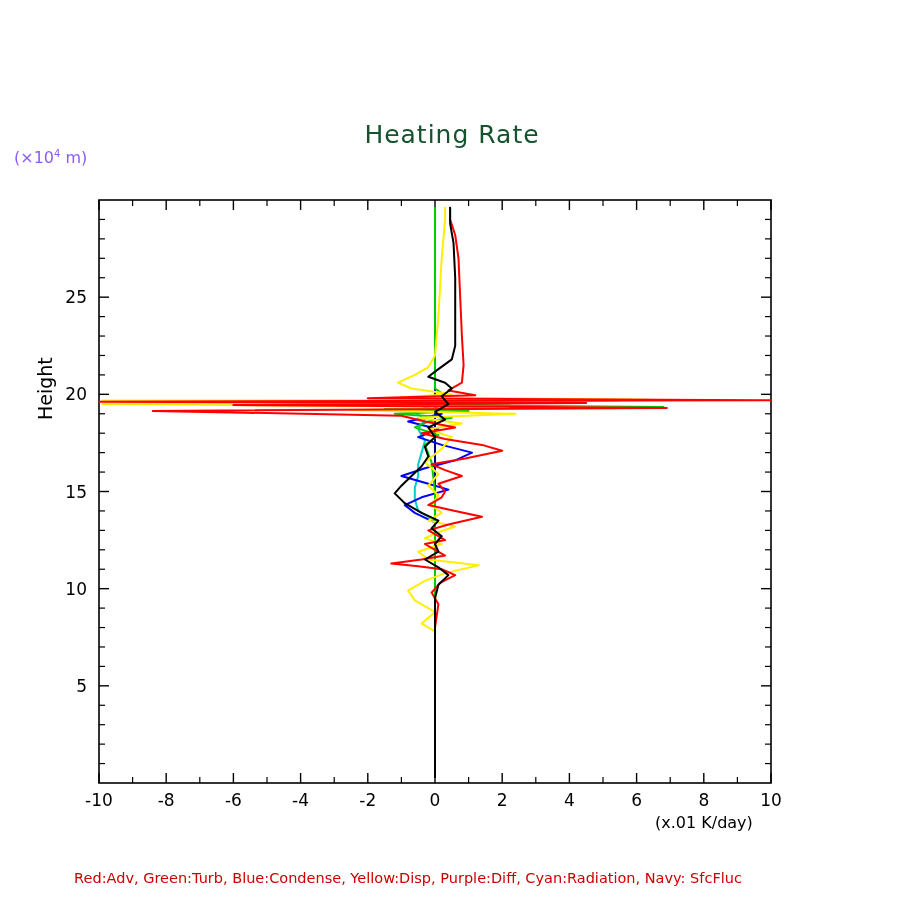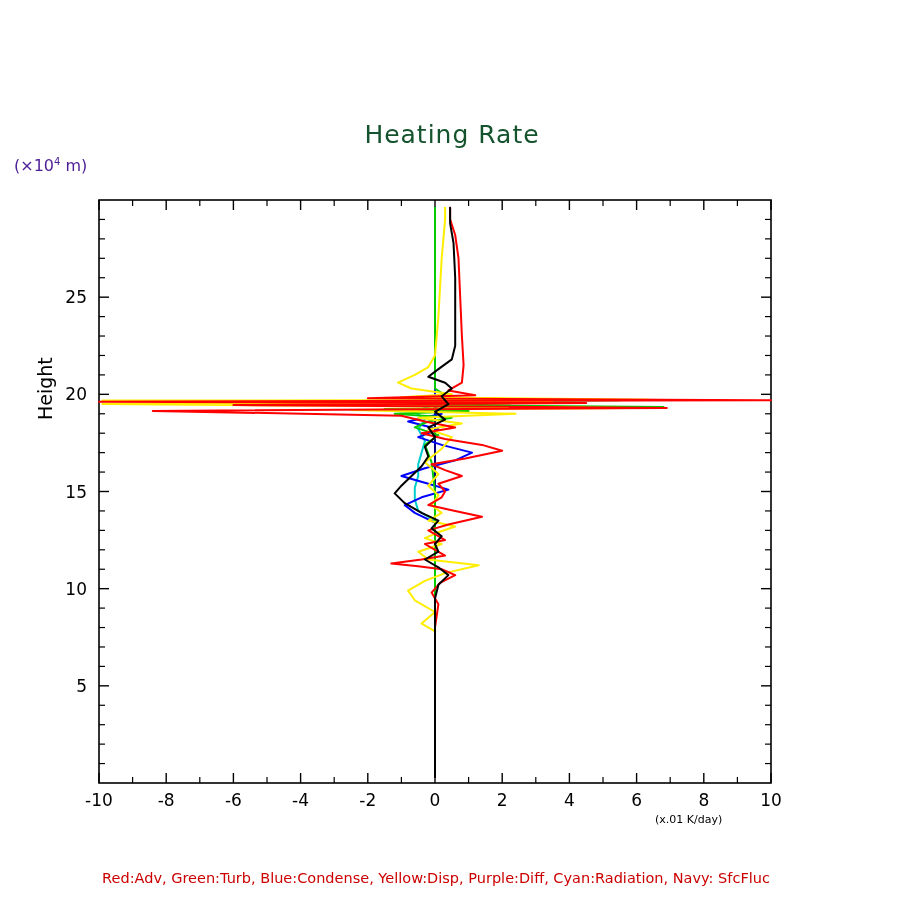--- a/index.html
+++ b/index.html
@@ -21,54 +21,53 @@
     top: 120px;
     width: 904px;
     text-align: center;
     font-size: 25px;
     color: #14532d;
     letter-spacing: 1px;
   }
   #yunit-label {
     position: absolute;
     left: 14px;
-    top: 156px;
+    top: 148px;
     font-size: 16px;
-    color: #4c1d95;
+    color: #8b5cf6;
   }
   #yunit-label sup {
     font-size: 10px;
     vertical-align: super;
   }
   #ylabel {
     position: absolute;
     left: 34px;
     top: 420px;
     font-size: 19px;
     color: #000000;
     transform: rotate(-90deg);
     transform-origin: left top;
     white-space: nowrap;
   }
   #xunit-label {
     position: absolute;
     left: 655px;
     top: 813px;
-    font-size: 11px;
+    font-size: 16px;
     color: #000000;
   }
   #legend-line {
     position: absolute;
     left: 0;
     top: 870px;
     width: 816px;
     text-align: center;
     font-size: 14.5px;
     color: #cc0000;
-    margin-left: 28px;
   }
   #plot-svg {
     position: absolute;
     left: 0;
     top: 0;
   }
   .tick-text {
     font-family: "DejaVu Sans", sans-serif;
     font-size: 17px;
     fill: #000000;

